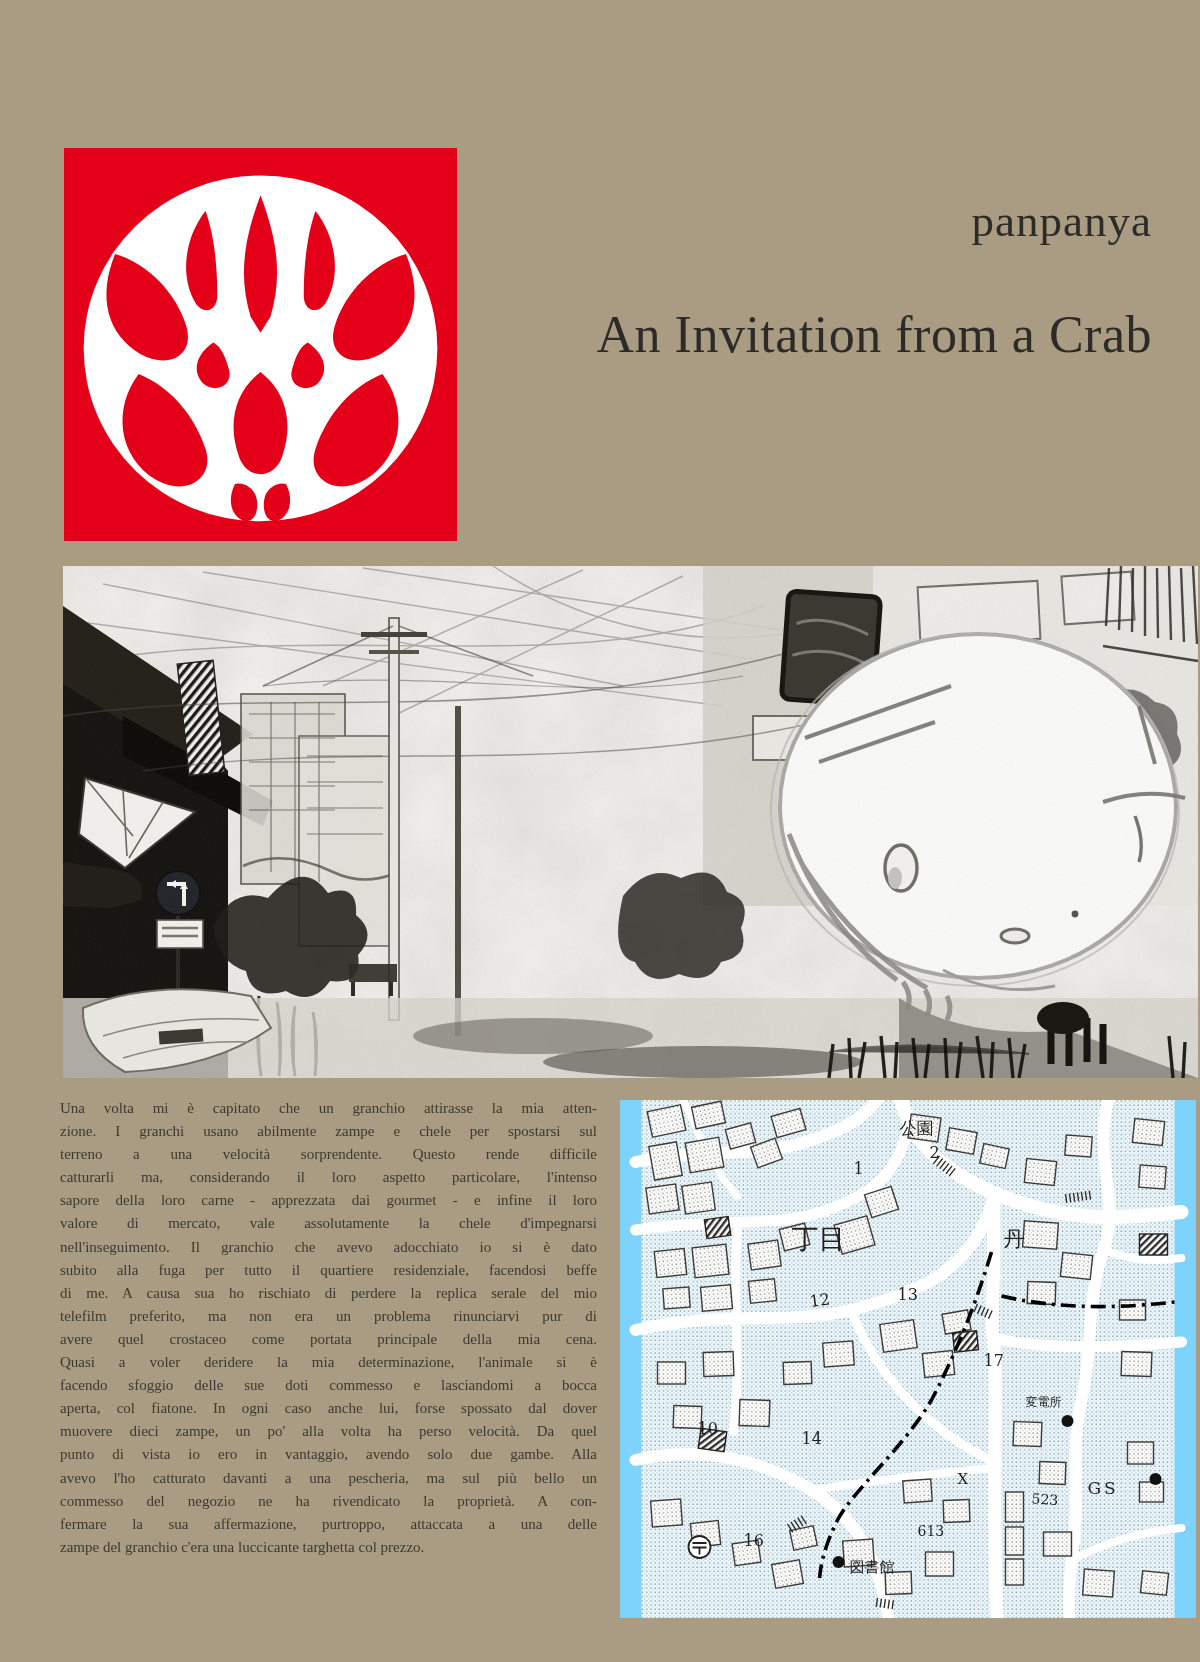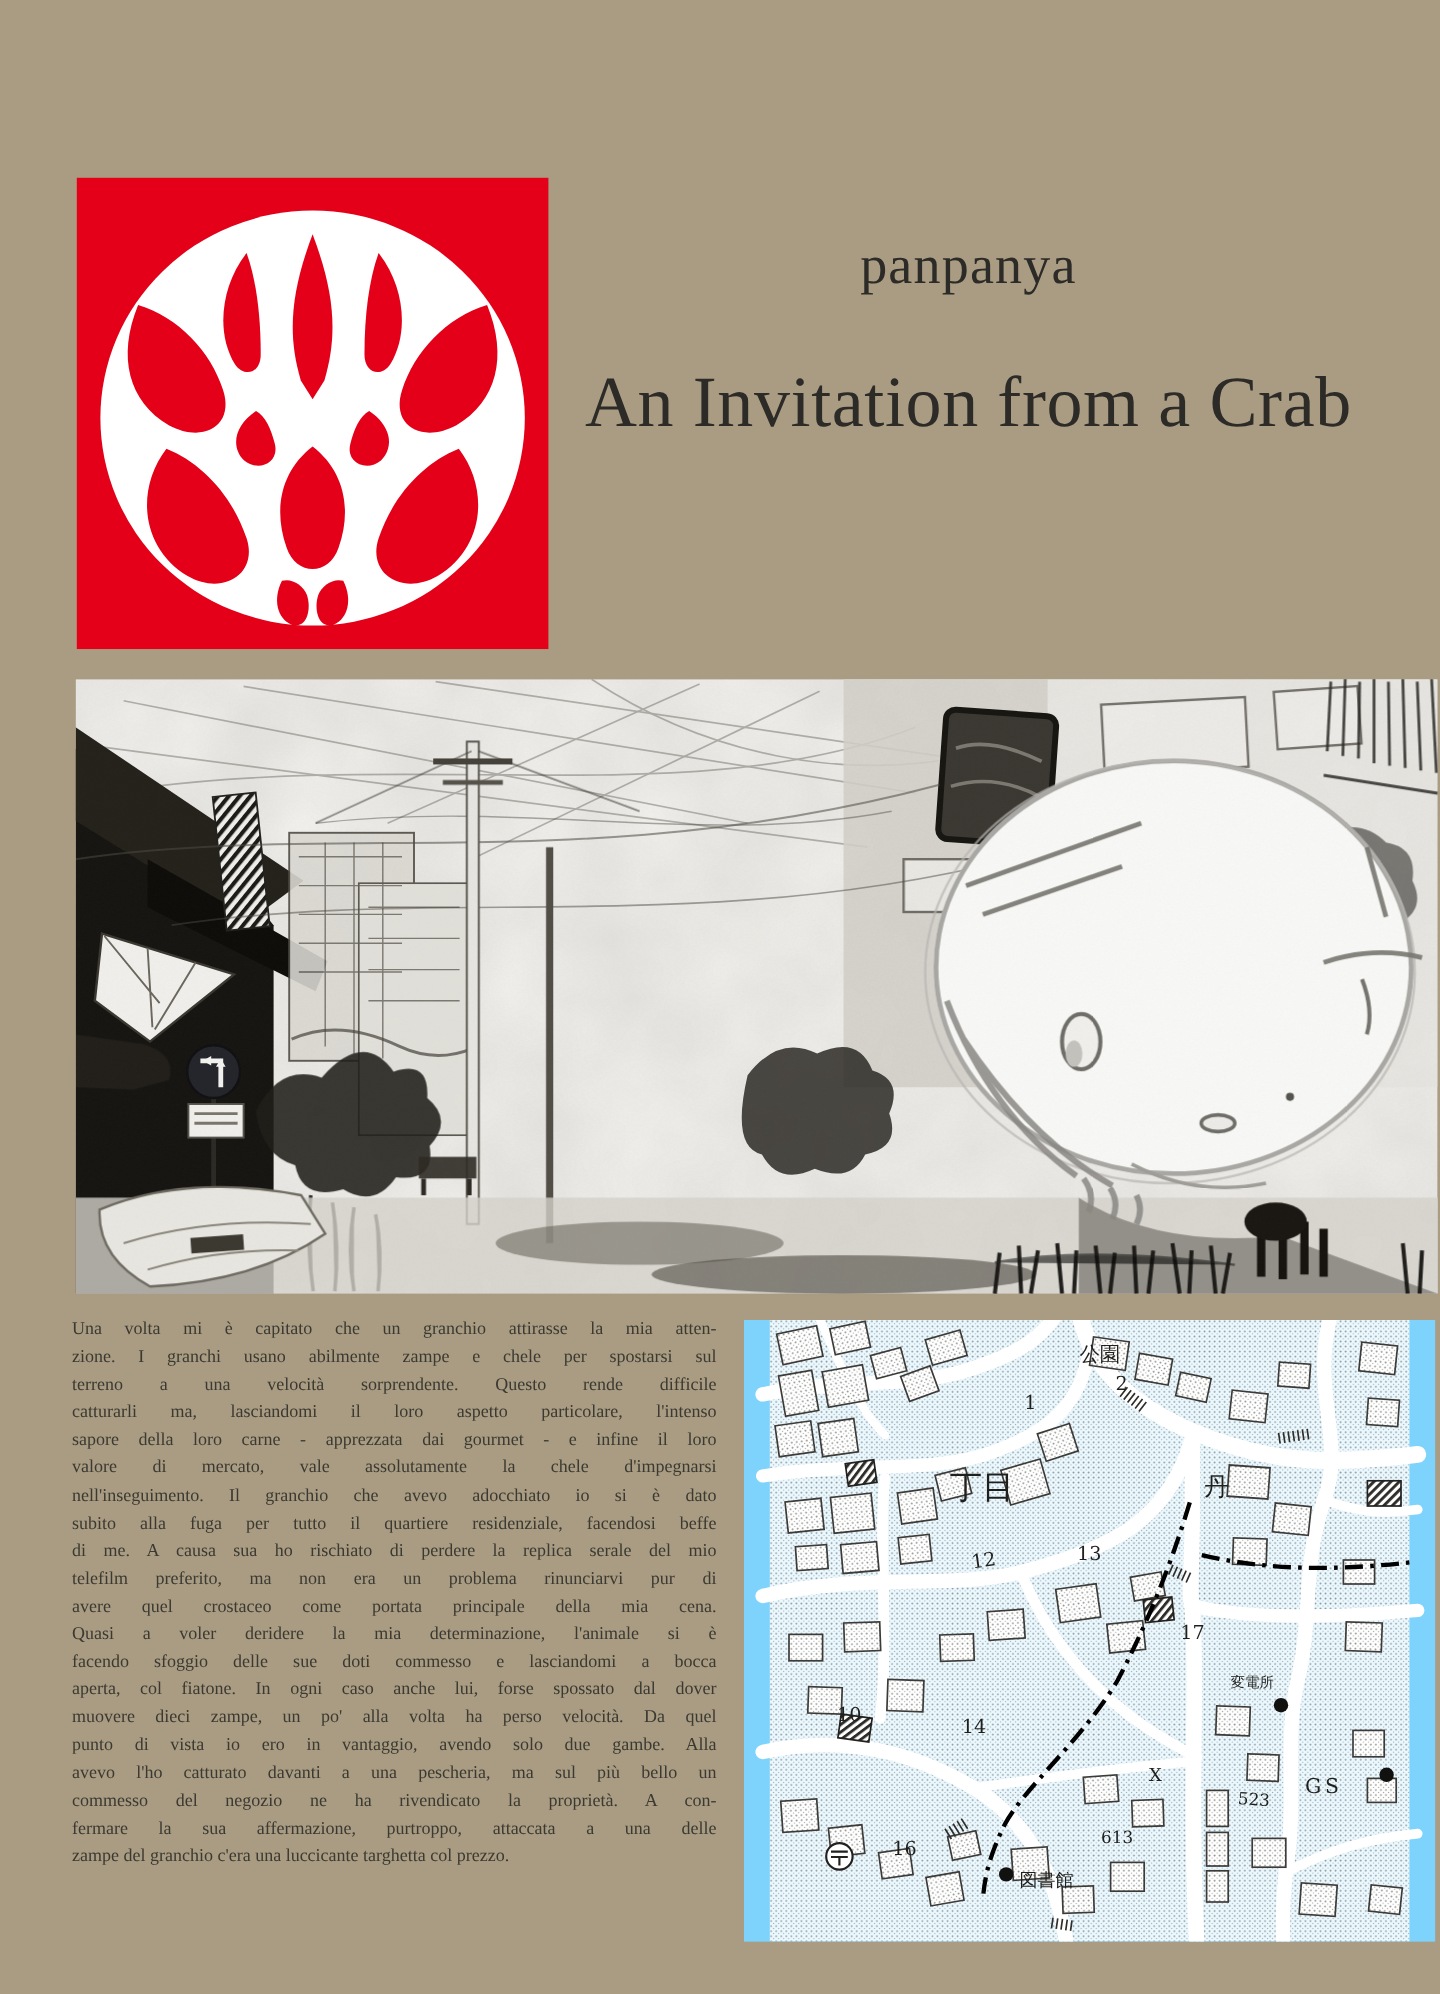--- a/index.html
+++ b/index.html
@@ -2,23 +2,23 @@
 <html><head>
 <meta charset="utf-8">
 <style>
   html,body{margin:0;padding:0;}
   body{width:1200px;height:1662px;font-family:"Liberation Serif",serif;}
   .page{position:relative;width:1200px;height:1662px;background:#a99c82;overflow:hidden;}
 
   .logo{position:absolute;left:63px;top:148px;width:395px;height:393px;}
   .logo svg{display:block;width:100%;height:100%;}
 
-  .titleblock{position:absolute;left:462px;top:192px;width:690px;text-align:center;color:#2d2b27;}
+  .titleblock{position:absolute;left:462px;top:192px;width:690px;text-align:right;color:#2d2b27;}
   .author{font-size:45px;line-height:58px;letter-spacing:1px;}
-  .booktitle{margin-top:52px;font-size:60px;line-height:66px;letter-spacing:0.5px;}
+  .booktitle{margin-top:52px;font-size:52px;line-height:66px;letter-spacing:0.5px;}
 
   .illustration{position:absolute;left:63px;top:566px;width:1135px;height:512px;}
   .illustration svg{display:block;width:100%;height:100%;}
 
   .story{position:absolute;left:60px;top:1097px;width:537px;color:#3b3931;
          font-size:15px;line-height:23.1px;}
   .story .line{text-align:justify;text-align-last:justify;white-space:normal;}
   .story .line.last{text-align-last:left;}
 
   .map{position:absolute;left:620px;top:1100px;width:576px;height:518px;background:#7dd3fc;}
@@ -220,21 +220,21 @@
       </g>
 
       <rect width="1135" height="512" filter="url(#grain)"></rect>
     </svg>
   </div>
 
   <div class="story">
     <div class="line">Una volta mi è capitato che un granchio attirasse la mia atten-</div>
     <div class="line">zione. I granchi usano abilmente zampe e chele per spostarsi sul</div>
     <div class="line">terreno a una velocità sorprendente. Questo rende difficile</div>
-    <div class="line">catturarli ma, lasciandomi il loro aspetto particolare, l'intenso</div>
+    <div class="line">catturarli ma, considerando il loro aspetto particolare, l'intenso</div>
     <div class="line">sapore della loro carne - apprezzata dai gourmet - e infine il loro</div>
     <div class="line">valore di mercato, vale assolutamente la chele d'impegnarsi</div>
     <div class="line">nell'inseguimento. Il granchio che avevo adocchiato io si è dato</div>
     <div class="line">subito alla fuga per tutto il quartiere residenziale, facendosi beffe</div>
     <div class="line">di me. A causa sua ho rischiato di perdere la replica serale del mio</div>
     <div class="line">telefilm preferito, ma non era un problema rinunciarvi pur di</div>
     <div class="line">avere quel crostaceo come portata principale della mia cena.</div>
     <div class="line">Quasi a voler deridere la mia determinazione, l'animale si è</div>
     <div class="line">facendo sfoggio delle sue doti commesso e lasciandomi a bocca</div>
     <div class="line">aperta, col fiatone. In ogni caso anche lui, forse spossato dal dover</div>

